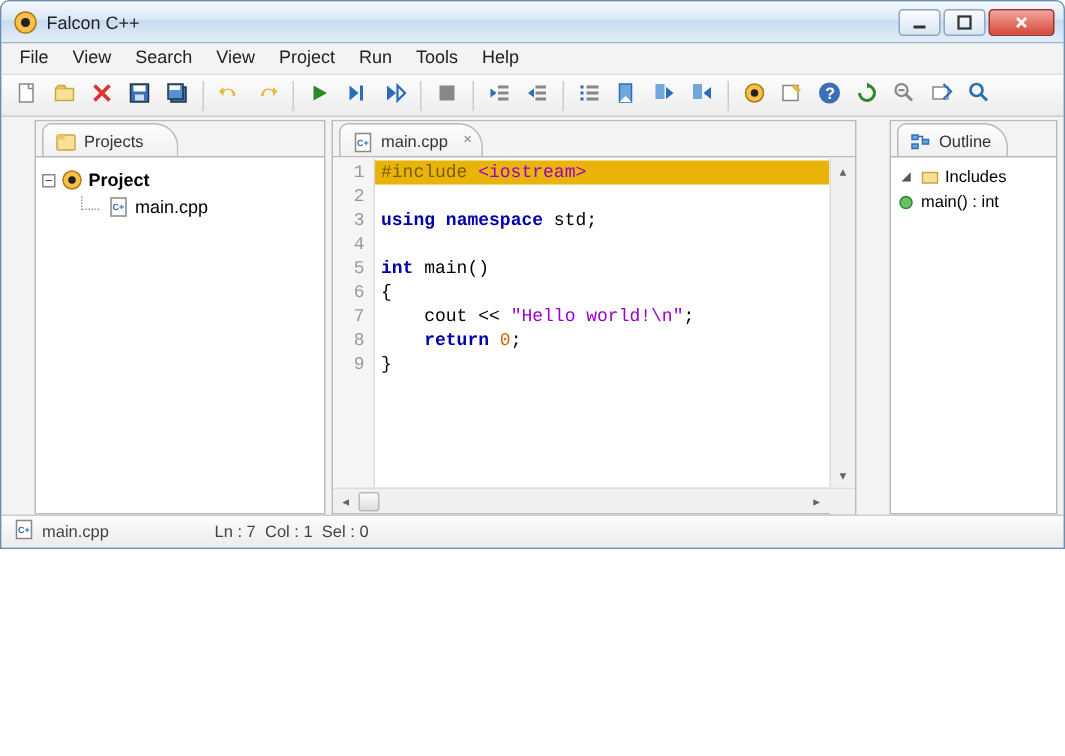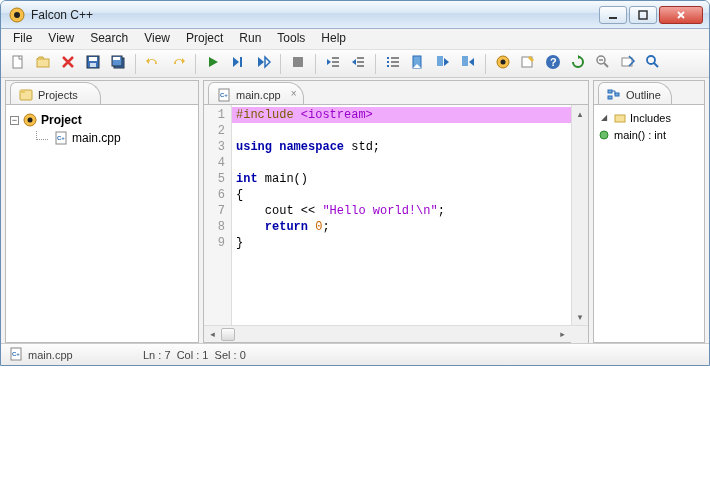--- a/index.html
+++ b/index.html
@@ -14,21 +14,21 @@
 .winbtn svg { display: block; }
 
 .menubar { height: 21px; background: #f3f3f3; display: flex; align-items: flex-start; padding: 0 4px; border-bottom: 1px solid #e0e0e0; }
 .menuitem { padding: 2px 8px; color: #222; }
 
 .toolbar { height: 28px; background: linear-gradient(to bottom, #fdfdfd, #ececec); border-bottom: 1px solid #ccc; display: flex; align-items: center; padding: 0 6px; gap: 3px; }
 .toolbar .sep { width: 1px; height: 20px; background: #ccc; margin: 0 3px; }
 .tbtn { width: 22px; height: 22px; display: flex; align-items: center; justify-content: center; border-radius: 2px; }
 
 .content { flex: 1; display: flex; padding: 2px 4px 0 4px; gap: 0; background: #f3f3f3; min-height: 0; }
-.panel { background: #fff; border: 1px solid #bbb; display: flex; flex-direction: column; min-height: 0; }
+.panel { background: #fff; border: 1px solid #bbb; display: flex; flex-direction: column; min-height: 0; margin-left: 18px; }
 .panel-projects { width: 194px; }
 .panel-editor { flex: 1; margin: 0 4px; }
 .panel-outline { width: 112px; }
 
 .tabhdr { height: 24px; display: flex; align-items: flex-end; background: #f3f3f3; border-bottom: 1px solid #bbb; padding-left: 4px; }
 .tab { height: 22px; background: linear-gradient(to bottom, #fdfdfd, #f0f0f0); border: 1px solid #bbb; border-bottom: none; border-radius: 6px 16px 0 0; padding: 3px 22px 0 8px; display: flex; align-items: center; gap: 5px; position: relative; font-size: 11px; color: #333; }
 .tab .tabicon { width: 14px; height: 14px; }
 .tab .tabclose { position: absolute; right: 6px; top: 5px; font-size: 10px; color: #888; }
 
 .tree { flex: 1; padding: 6px 4px; overflow: auto; }
@@ -36,21 +36,21 @@
 .tree-row.child { padding-left: 26px; }
 .toggle { width: 9px; height: 9px; border: 1px solid #888; display: inline-flex; align-items: center; justify-content: center; font-size: 9px; line-height: 1; color: #444; }
 .ticon { width: 14px; height: 14px; }
 .bold { font-weight: bold; }
 
 .editor-body { flex: 1; display: flex; min-height: 0; }
 .gutter { width: 28px; background: #f5f5f5; border-right: 1px solid #ddd; padding-top: 2px; text-align: right; color: #999; font-family: "Courier New", monospace; font-size: 12px; line-height: 16px; }
 .gutter div { padding-right: 6px; }
 .code { flex: 1; padding-top: 2px; font-family: "Courier New", monospace; font-size: 12px; line-height: 16px; color: #000; overflow: hidden; }
 .code .line { padding-left: 4px; height: 16px; white-space: pre; }
-.code .hl { background: #f0abfc; }
+.code .hl { background: #eab308; }
 .kw { color: #0000aa; font-weight: bold; }
 .pre { color: #7a5c00; }
 .str { color: #9900cc; }
 .num { color: #cc6600; }
 .scrolly { width: 17px; background: #f0f0f0; border-left: 1px solid #ddd; position: relative; }
 .scrolly .up, .scrolly .down { height: 17px; display: flex; align-items: center; justify-content: center; color: #666; font-size: 9px; }
 .scrolly .down { position: absolute; bottom: 0; width: 100%; }
 .editor-hscroll { height: 17px; background: #f0f0f0; border-top: 1px solid #ddd; display: flex; align-items: center; }
 .editor-hscroll .left, .editor-hscroll .right { width: 17px; text-align: center; color: #666; font-size: 9px; }
 .editor-hscroll .track { flex: 1; position: relative; height: 17px; }

